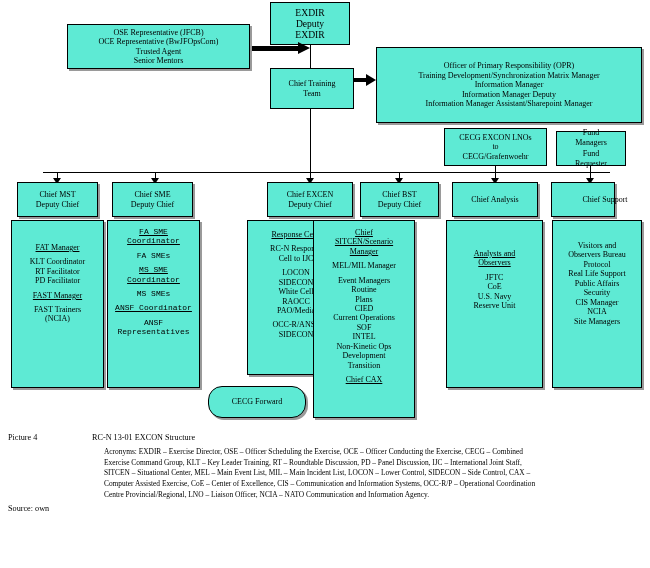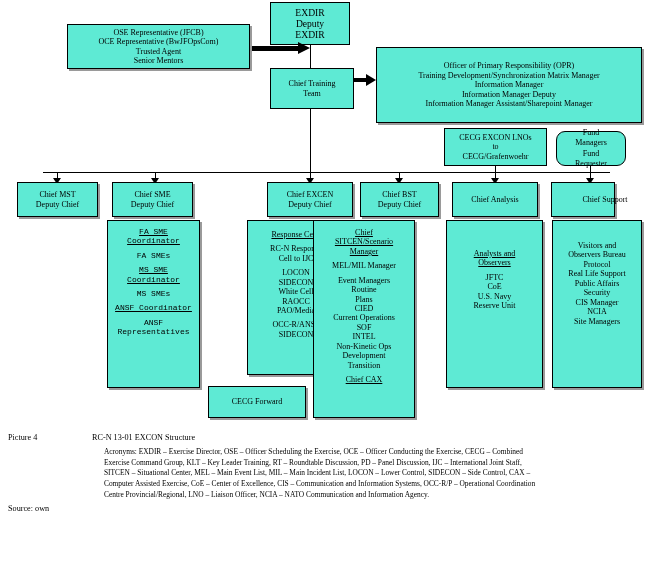--- a/index.html
+++ b/index.html
@@ -94,21 +94,21 @@
     <span class="ln">Information Manager Deputy</span>
     <span class="ln">Information Manager Assistant/Sharepoint Manager</span>
   </div>
 
   <div class="box" style="left:444px;top:128px;width:103px;height:38px;font-size:8px;">
     <span class="ln">CECG EXCON LNOs</span>
     <span class="ln">to</span>
     <span class="ln">CECG/Grafenwoehr</span>
   </div>
 
-  <div class="box" style="left:556px;top:131px;width:70px;height:35px;font-size:8px;line-height:1.28;border-radius:9px;">
+  <div class="box" style="left:556px;top:131px;width:70px;height:35px;font-size:8px;line-height:1.28;">
     <span class="ln">Fund</span>
     <span class="ln">Managers</span>
     <span class="ln">Fund</span>
     <span class="ln">Requester</span>
   </div>
 
   <div class="box shadow" style="left:17px;top:182px;width:81px;height:35px;font-size:8px;">
     <span class="ln">Chief MST</span>
     <span class="ln">Deputy Chief</span>
   </div>
@@ -124,20 +124,32 @@
     <span class="ln">Chief BST</span>
     <span class="ln">Deputy Chief</span>
   </div>
   <div class="box shadow" style="left:452px;top:182px;width:86px;height:35px;font-size:8px;">
     <span class="ln">Chief Analysis</span>
   </div>
   <div class="box shadow" style="left:551px;top:182px;width:64px;height:35px;font-size:8px;padding-left:44px;">
     <span class="ln">Chief Support</span>
   </div>
 
+  <div class="box shadow topalign" id="panel-mst" style="left:11px;top:220px;width:93px;height:168px;font-size:8px;padding-top:22px;">
+      <span class="ln u">FAT Manager</span>
+      <span class="gap"></span>
+      <span class="ln">KLT Coordinator</span>
+      <span class="ln">RT Facilitator</span>
+      <span class="ln">PD Facilitator</span>
+      <span class="gap"></span>
+      <span class="ln u">FAST Manager</span>
+      <span class="gap"></span>
+      <span class="ln">FAST Trainers</span>
+      <span class="ln">(NCIA)</span>
+    </div>
 
   <div class="box shadow topalign" id="panel-sme" style="left:107px;top:220px;width:93px;height:168px;font-size:8px;padding-top:6px;font-family:Liberation Mono, monospace;">
       <span class="ln u">FA SME</span>
       <span class="ln u">Coordinator</span>
       <span class="gap"></span>
       <span class="ln">FA SMEs</span>
       <span class="gap"></span>
       <span class="ln u">MS SME</span>
       <span class="ln u">Coordinator</span>
       <span class="gap"></span>
@@ -158,21 +170,21 @@
       <span class="ln">LOCON</span>
       <span class="ln">SIDECON</span>
       <span class="ln">White Cell</span>
       <span class="ln">RAOCC</span>
       <span class="ln">PAO/Media</span>
       <span class="gap"></span>
       <span class="ln">OCC-R/ANSF</span>
       <span class="ln">SIDECON</span>
     </div>
 
-  <div class="box shadow" style="left:208px;top:386px;width:98px;height:32px;font-size:8px;">
+  <div class="box shadow" style="left:208px;top:386px;width:98px;height:32px;font-size:8px;border-radius:14px;">
     <span class="ln">CECG Forward</span>
   </div>
 
   <div class="box shadow topalign" id="panel-sitcen" style="left:313px;top:220px;width:102px;height:198px;font-size:8px;padding-top:7px;">
       <span class="ln u">Chief</span>
       <span class="ln u">SITCEN/Scenario</span>
       <span class="ln u">Manager</span>
       <span class="gap"></span>
       <span class="ln">MEL/MIL Manager</span>
       <span class="gap"></span>

